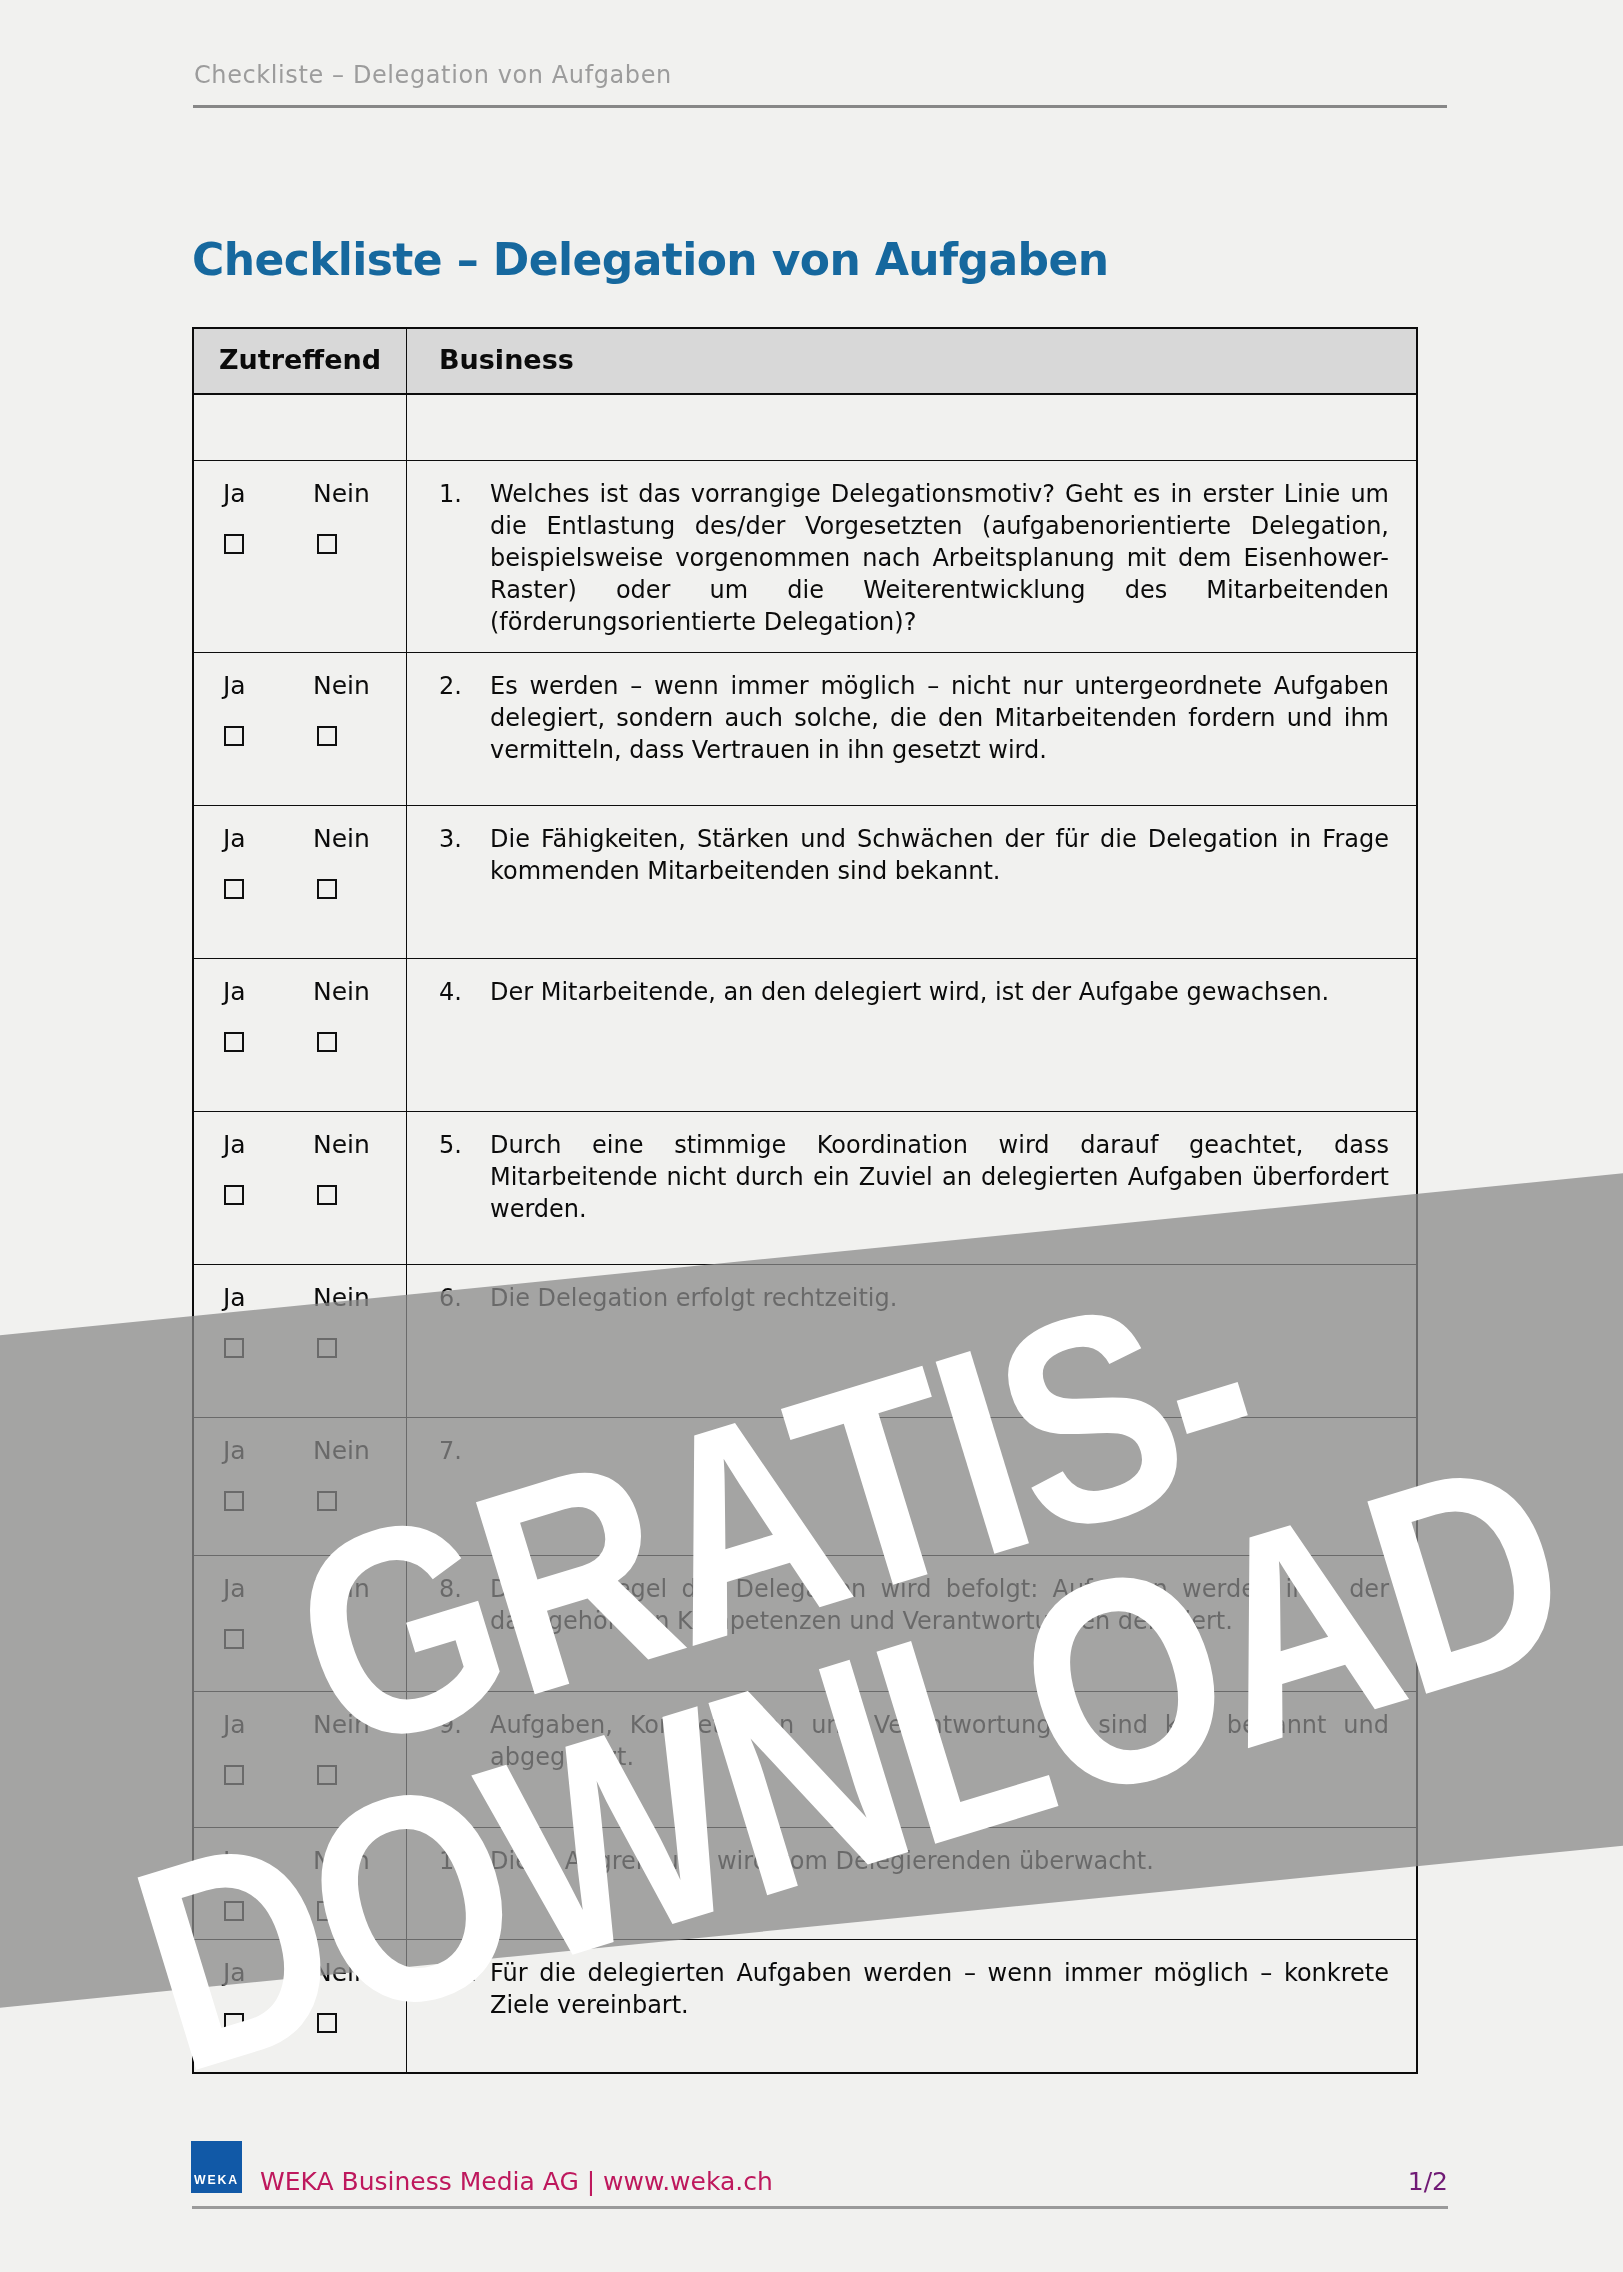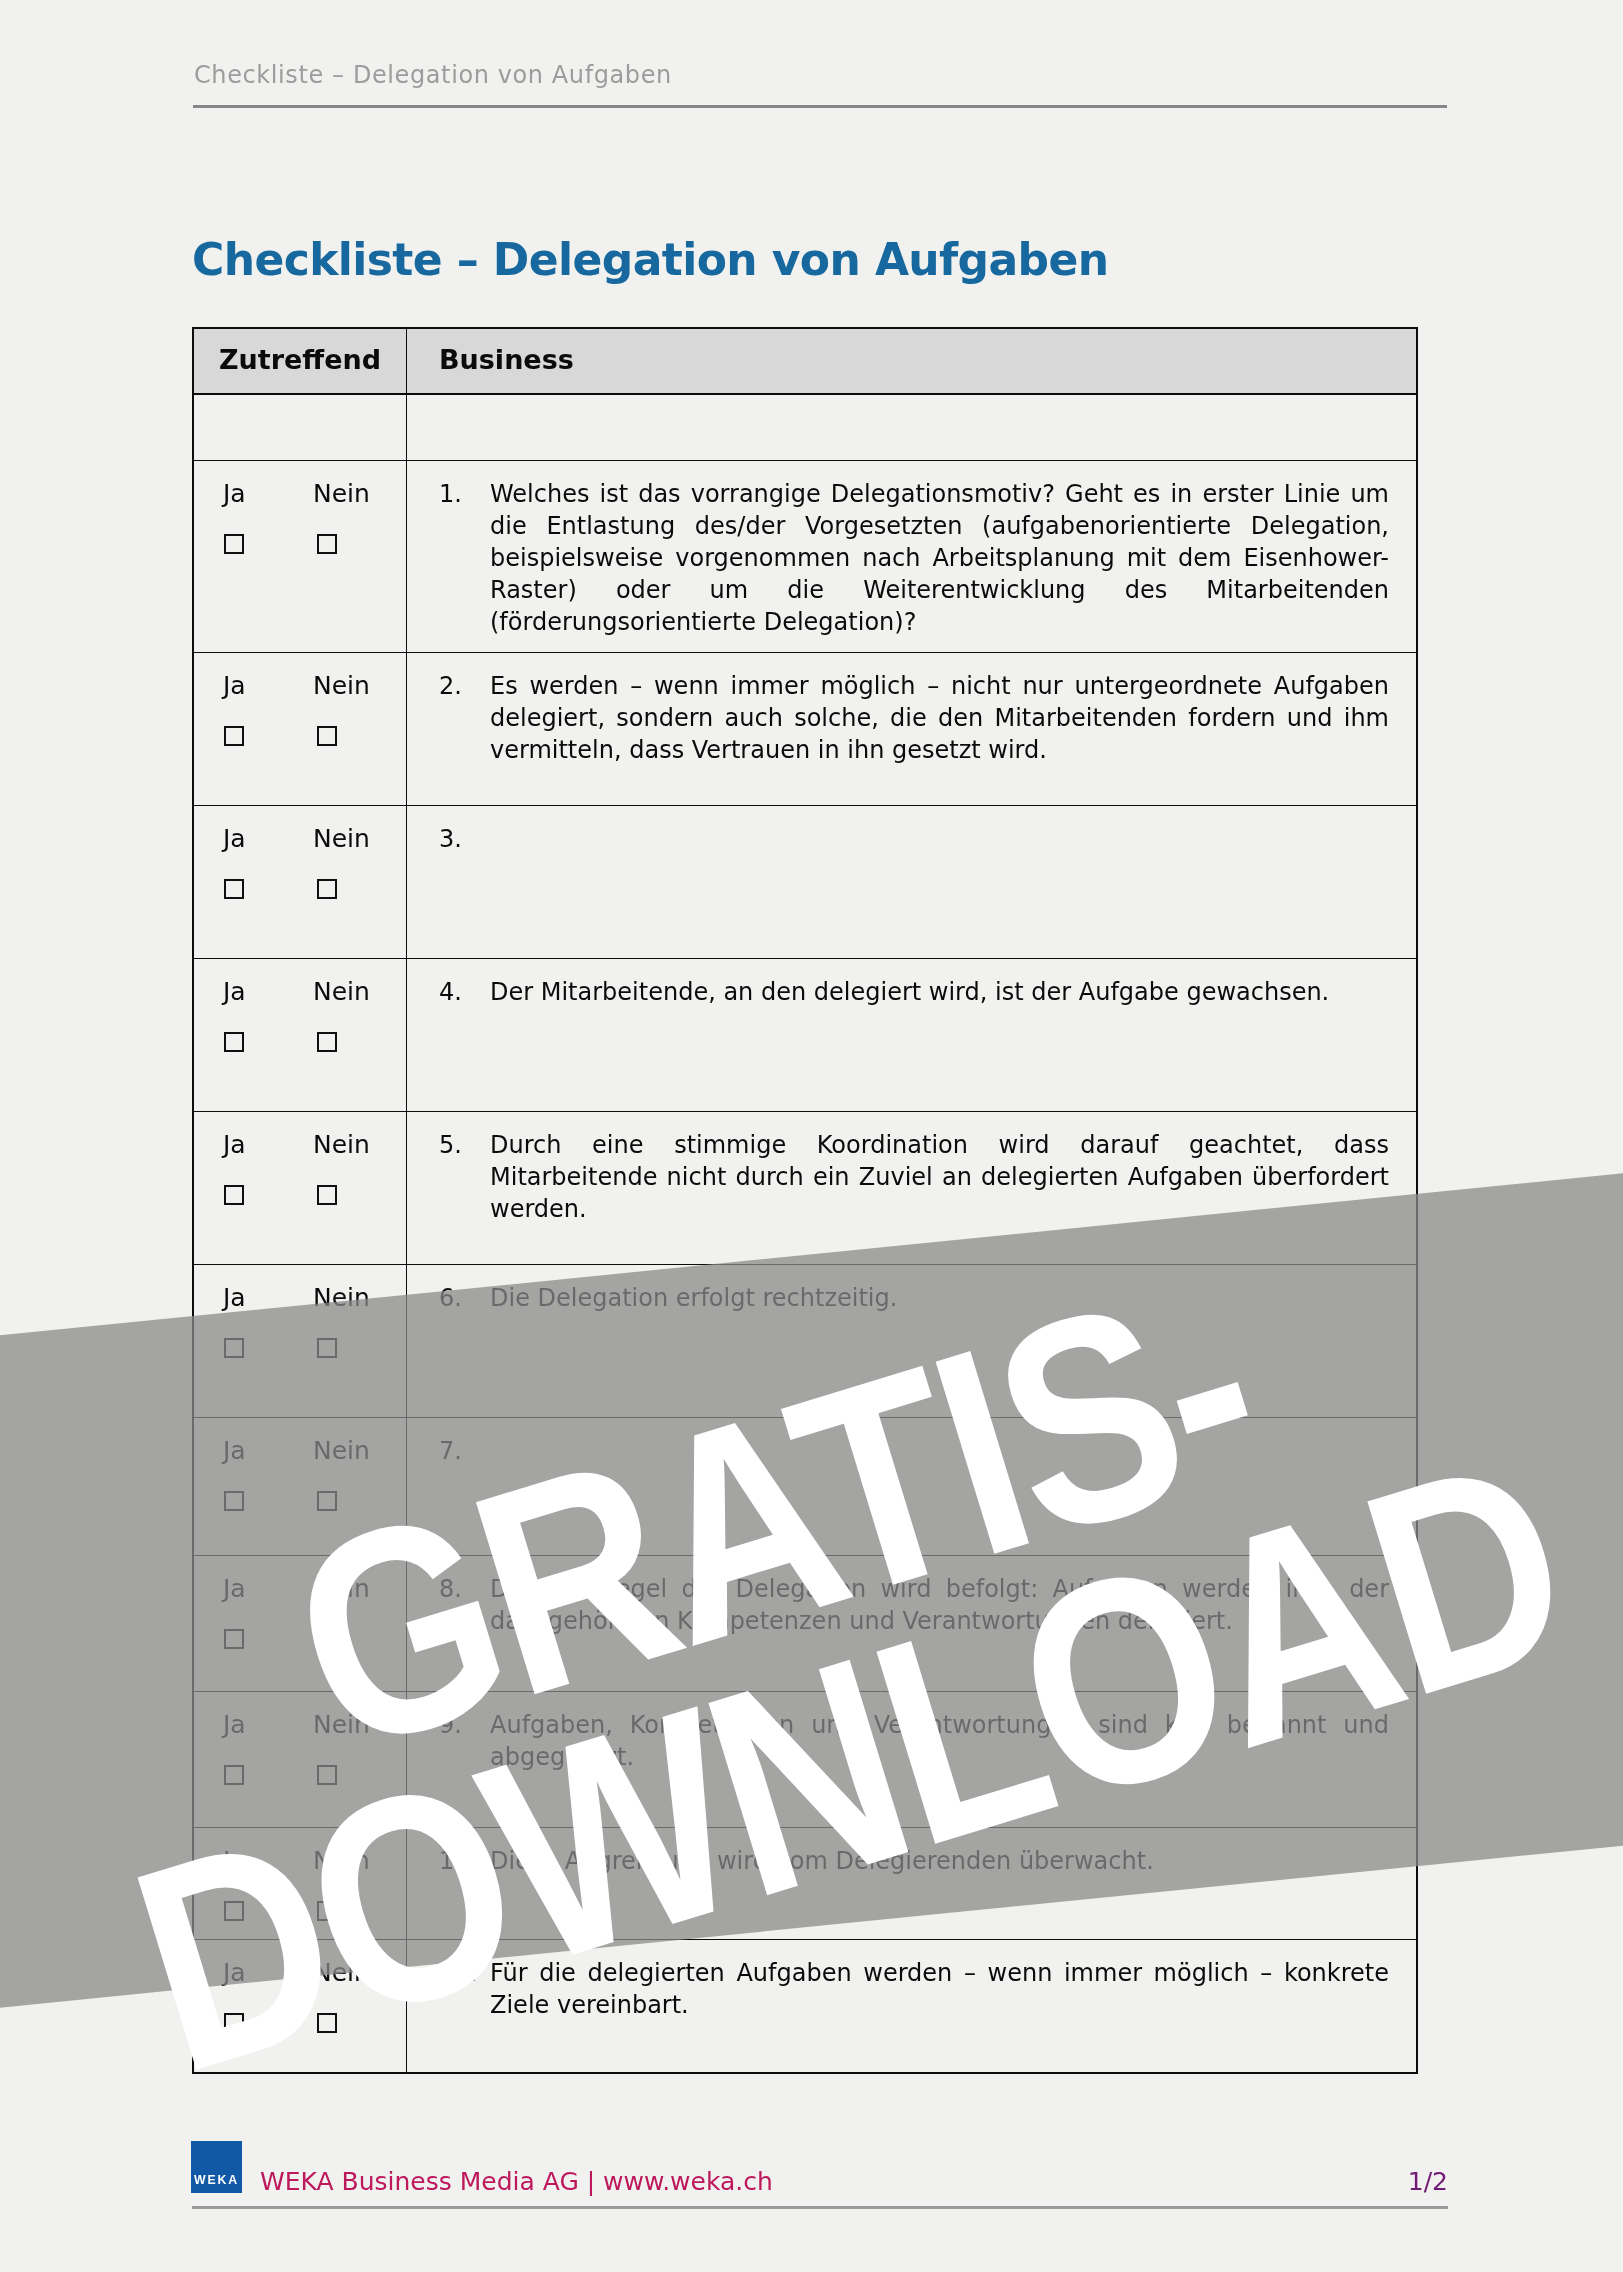--- a/index.html
+++ b/index.html
@@ -102,20 +102,21 @@
 
     <div class="trow" style="height: 153px;">
       <div class="zcell">
         <span class="ja">Ja</span>
         <span class="nein">Nein</span>
         <span class="cb cb1"></span>
         <span class="cb cb2"></span>
       </div>
       <div class="kcell krow">
         <span class="knum">3.</span>
+        <span class="ktext">Die Fähigkeiten, Stärken und Schwächen der für die Delegation in Frage kommenden Mitarbeitenden sind bekannt.</span>
       </div>
     </div>
 
     <div class="trow" style="height: 153px;">
       <div class="zcell">
         <span class="ja">Ja</span>
         <span class="nein">Nein</span>
         <span class="cb cb1"></span>
         <span class="cb cb2"></span>
       </div>

